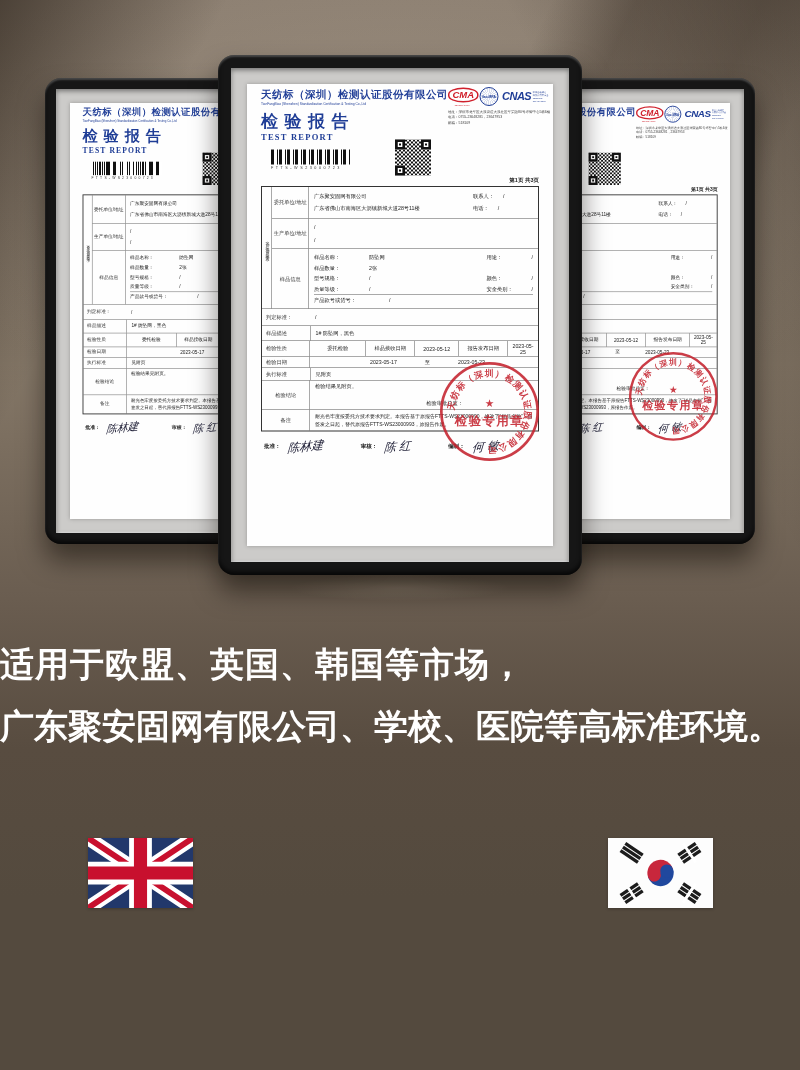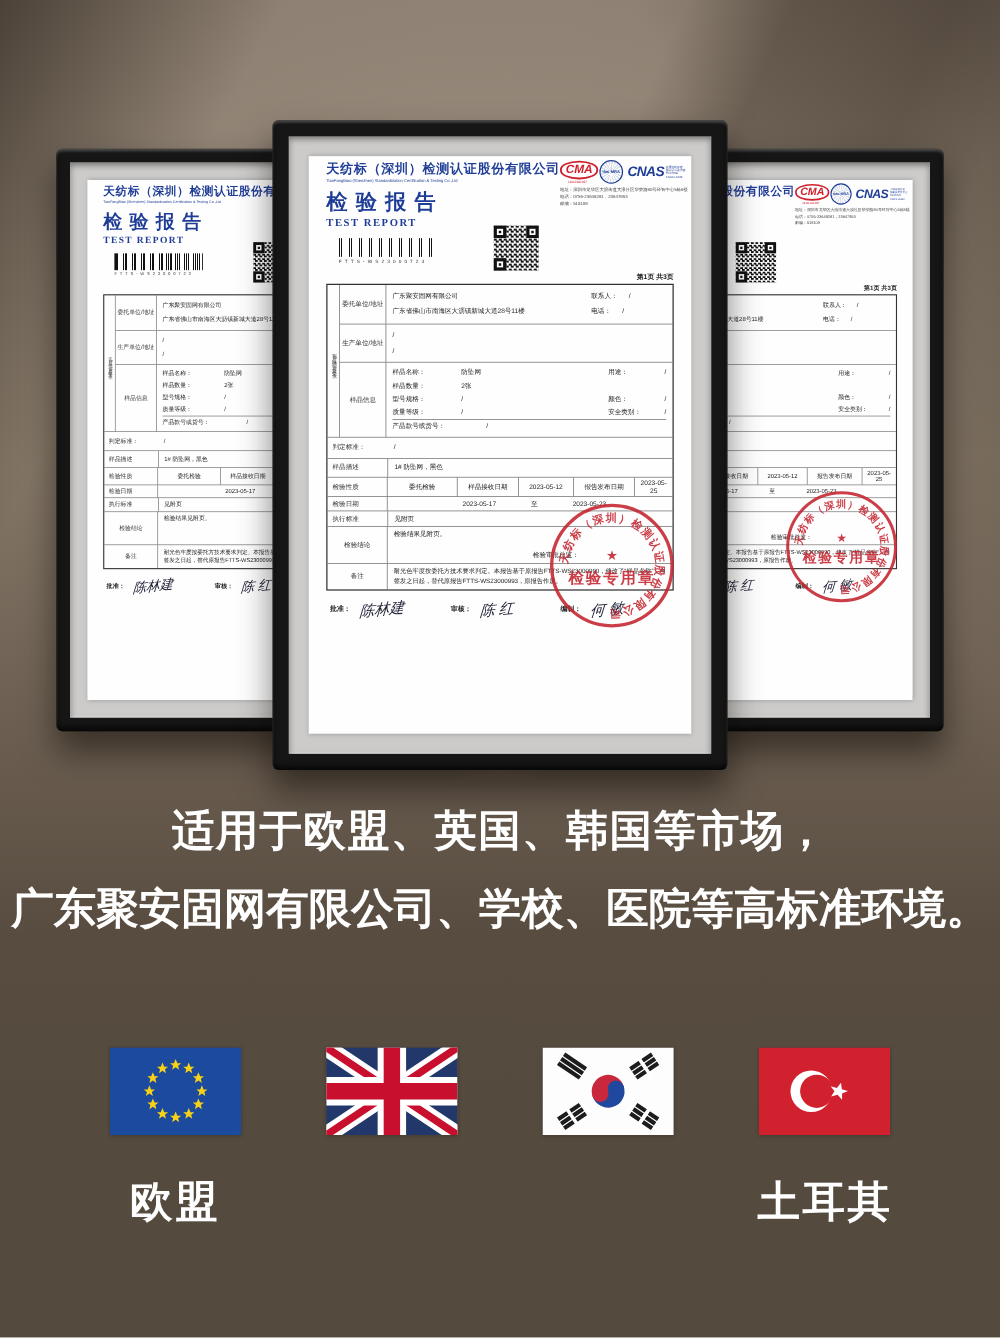--- a/index.html
+++ b/index.html
@@ -11,23 +11,23 @@
     background-image:
       linear-gradient(118deg, rgba(24,16,9,.55), rgba(24,16,9,0) 20%),
       linear-gradient(242deg, rgba(24,16,9,.38), rgba(24,16,9,0) 26%),
       linear-gradient(115deg, rgba(58,47,38,0) 52%, rgba(58,47,38,.38) 60%, rgba(58,47,38,.30) 72%, rgba(58,47,38,0) 80%),
       radial-gradient(95% 55% at 50% 26%, rgba(168,155,140,.55), rgba(168,155,140,0) 66%),
       linear-gradient(180deg, #8b7e70 0%, #847767 34%, #6a5d50 56%, #584c40 70%, #544a3e 84%, #544a3e 100%);
     background-repeat:no-repeat;
     background-size:100% 640px, 100% 640px, 100% 560px, 100% 700px, 100% 100%;
   }
   
-  .frame{ position:absolute; background:#161616; border-radius:5px;
+  .frame{ position:absolute; background:#161616; border-radius:16px;
     box-shadow: 0 16px 26px rgba(10,6,2,.5), inset 0 2px 2px rgba(255,255,255,.22), inset 0 -3px 5px rgba(0,0,0,.75);
-    padding:13px;margin-top:41px; }
+    padding:13px; }
   .frame .mat{ width:100%; height:100%; background:#cccbc9;
     box-shadow: inset 0 2px 5px rgba(0,0,0,.45), inset 0 -1px 2px rgba(255,255,255,.6);
     padding:16px; }
   .frame .paper{ width:100%; height:100%; background:#fefefe; overflow:hidden; position:relative;
     box-shadow:0 0 4px rgba(0,0,0,.25); }
   .frame-center{ left:218px; top:55px; width:364px; height:520px; z-index:3; }
   .frame-side{ width:324px; height:466px; z-index:1; padding:11px; }
   .frame-side .mat{ padding:14px; }
   .frame-left{ left:45px; top:78px; }
   .frame-right{ left:431px; top:78px; }
@@ -96,21 +96,21 @@
   .h-concl .lab2, .h-rem .lab2{ justify-content:center; }
   
   .sigs{ display:flex; align-items:center; margin-top:14px; padding:0 6px; }
   .slab{ font-size:11px; font-weight:bold; color:#222; }
   .sig{ font-size:24px; color:#23233a; font-style:italic; transform:rotate(-6deg) skewX(-10deg);
     font-family:"Liberation Serif", serif; margin:0 auto 0 14px; }
   
   .stamp{ position:absolute; left:378px; top:548px; width:214px; height:214px; opacity:.88; pointer-events:none; }
   .stamp svg{ width:100%; height:100%; }
   
-  .tagline{ position:absolute; left:0; top:642px; width:100%; text-align:center; color:#fff; z-index:4; }
+  .tagline{ position:absolute; left:0; top:642px; width:100%; text-align:left; color:#fff; z-index:4; }
   .tagline .l1{ font-size:34px; font-weight:bold; letter-spacing:1px; }
   .tagline .l2{ font-size:34px; font-weight:bold; letter-spacing:0; margin-top:16px; }
   
   .flags{ position:absolute; left:0; top:838px; width:100%; padding:0 70px; display:flex;
     justify-content:space-between; z-index:4; }
   .flag-item{ width:140px; text-align:center; }
   .flag{ width:105px; height:70px; display:inline-block; box-shadow:0 1px 3px rgba(0,0,0,.25); }
   .flag svg{ width:100%; height:100%; display:block; }
   .flag-label{ margin-top:26px; font-size:34px; font-weight:600; color:#fff; letter-spacing:2px; }
 </style>
@@ -654,43 +654,20 @@
     </div>
   </div>
 
   <div class="tagline">
     <div class="l1">适用于欧盟、英国、韩国等市场，</div>
     <div class="l2">广东聚安固网有限公司、学校、医院等高标准环境。</div>
   </div>
 
   <div class="flags">
 
-    <div class="flag-item">
-      <span class="flag">
-        <svg viewBox="0 0 60 40">
-          <defs>
-              <path id="eust" d="M0,-2.7 L0.79,-0.83 2.57,-0.83 1.13,0.32 1.59,2.18 0,1.05 -1.59,2.18 -1.13,0.32 -2.57,-0.83 -0.79,-0.83 Z" fill="#f7d117"></path>
-            </defs>
-          <rect width="60" height="40" fill="#1b4a9e"></rect>
-          <use href="#eust" transform="translate(30,8)"></use>
-            <use href="#eust" transform="translate(36,9.6)"></use>
-          <use href="#eust" transform="translate(40.4,14)"></use>
-            <use href="#eust" transform="translate(42,20)"></use>
-          <use href="#eust" transform="translate(40.4,26)"></use>
-            <use href="#eust" transform="translate(36,30.4)"></use>
-          <use href="#eust" transform="translate(30,32)"></use>
-            <use href="#eust" transform="translate(24,30.4)"></use>
-          <use href="#eust" transform="translate(19.6,26)"></use>
-            <use href="#eust" transform="translate(18,20)"></use>
-          <use href="#eust" transform="translate(19.6,14)"></use>
-            <use href="#eust" transform="translate(24,9.6)"></use>
-        </svg>
-      </span>
-      <div class="flag-label">欧盟</div>
-    </div>
 
     <div class="flag-item">
       <span class="flag">
         <svg viewBox="0 0 60 40">
           <rect width="60" height="40" fill="#22386b"></rect>
           <path d="M0,0 L60,40 M60,0 L0,40" stroke="#fff" stroke-width="8"></path>
           <path d="M0,0 L60,40 M60,0 L0,40" stroke="#c8102e" stroke-width="3.4"></path>
           <path d="M30,0 V40 M0,20 H60" stroke="#fff" stroke-width="13"></path>
           <path d="M30,0 V40 M0,20 H60" stroke="#c8102e" stroke-width="7.5"></path>
         </svg>
@@ -730,26 +707,15 @@
           <g transform="translate(46.5,31.5) rotate(34)">
               <use href="#krbar"></use>
               <use href="#krgap" transform="translate(0,-2.45)"></use>
               <use href="#krgap" transform="translate(0,0)"></use>
               <use href="#krgap" transform="translate(0,2.45)"></use>
             </g>
         </svg>
       </span>
     </div>
 
-    <div class="flag-item">
-      <span class="flag">
-        <svg viewBox="0 0 60 40">
-          <rect width="60" height="40" fill="#d2212e"></rect>
-          <circle cx="24" cy="20" r="9.5" fill="#fff"></circle>
-          <circle cx="26.5" cy="20" r="7.6" fill="#d2212e"></circle>
-          <path d="M0,-4 L1.18,-1.24 4.1,-1.24 1.82,0.55 2.6,3.3 0,1.7 -2.6,3.3 -1.82,0.55 -4.1,-1.24 -1.18,-1.24 Z" fill="#fff" transform="translate(36.5,20) rotate(16)"></path>
-        </svg>
-      </span>
-      <div class="flag-label">土耳其</div>
-    </div>
 
   </div>
 </div>
 
 </body></html>

